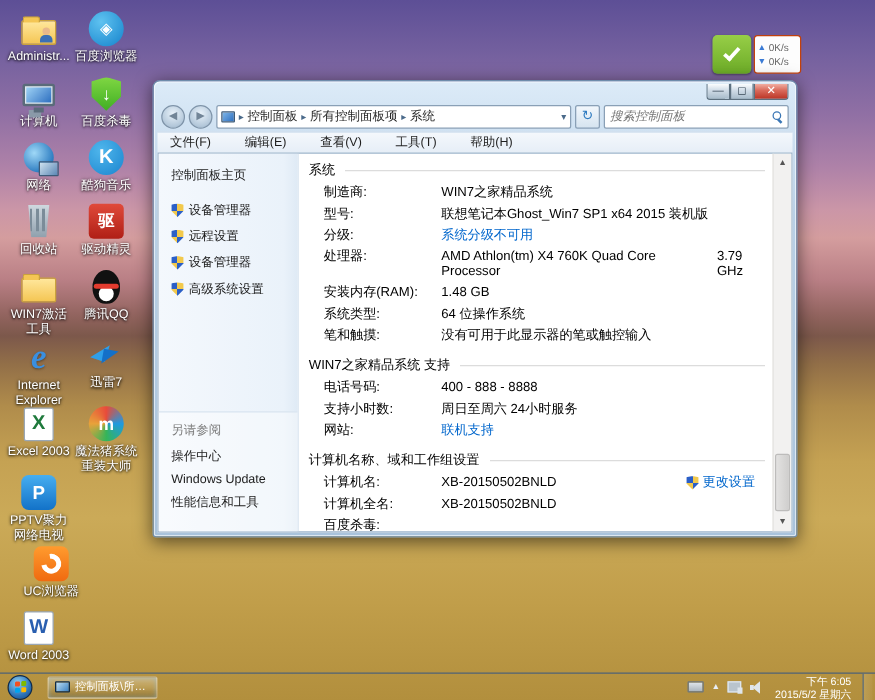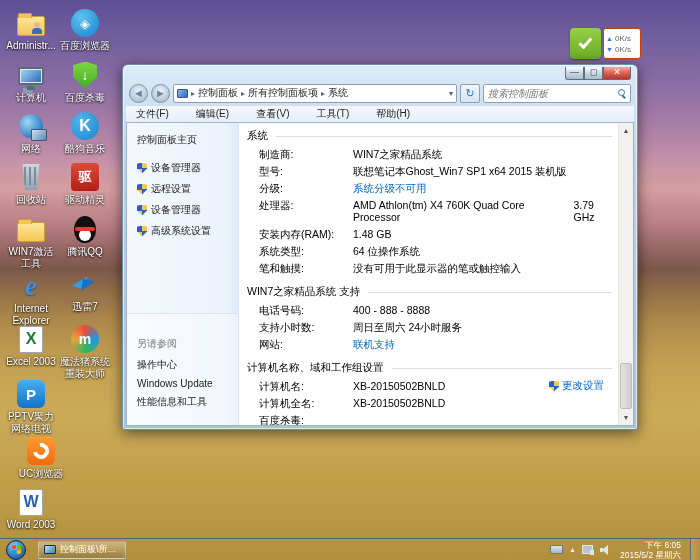--- a/index.html
+++ b/index.html
@@ -80,21 +80,21 @@
   .menubar { height:17px; display:flex; align-items:center; gap:27px; padding:0 10px; background:linear-gradient(180deg,#f4f8fc,#e6eef7); border-top:1px solid #d2e0ee; font-size:10px; color:#1f1f1f; margin:0 3px; }
   .winbody { position:absolute; left:3px; right:3px; top:57px; bottom:3px; background:#fff; display:flex; border:1px solid #9db5cc; }
 
   
   .sidebar { width:112px; background:linear-gradient(90deg,#f4f8fd,#eaf2fa 90%,#dfeaf5); border-right:1px solid #d8e4f0; display:flex; flex-direction:column; font-size:10px; padding-top:10px; }
   .sb-home { margin:0 0 14px 10px; color:#1a1a1a; }
   .sb-item { display:flex; align-items:center; gap:4px; margin:0 0 7px 10px; color:#1a1a1a; }
   .uac-shield { width:10px; height:11px; flex:0 0 auto;
     background:conic-gradient(#f2c94c 0 25%, #2b5fc7 0 50%, #f2c94c 0 75%, #2b5fc7 0 100%);
     clip-path:polygon(50% 0,100% 12%,100% 55%,50% 100%,0 55%,0 12%); }
-  .sb-bottom { margin-top:auto; border-top:1px solid #d8e4f0; padding:23px 0 10px 10px; background:rgba(255,255,255,.4); }
+  .sb-bottom { margin-top:auto; border-top:1px solid #d8e4f0; padding:7px 0 10px 10px; background:rgba(255,255,255,.4); }
   .sb-seealso { color:#7a7a7a; margin-bottom:7px; }
   .sb-bitem { color:#1a1a1a; margin-bottom:6px; }
 
   
   .main { flex:1; padding:4px 6px 0 8px; font-size:10.5px; color:#000; overflow:hidden; position:relative; }
   .sect-head { display:flex; align-items:center; margin-top:2px; white-space:nowrap; }
   .sect-head .rule { flex:1; height:1px; background:#dcdcdc; margin-left:8px; }
   .row { display:flex; margin:5px 0 0 12px; line-height:12px; }
   .rl { width:94px; flex:0 0 auto; }
   .rv { }

